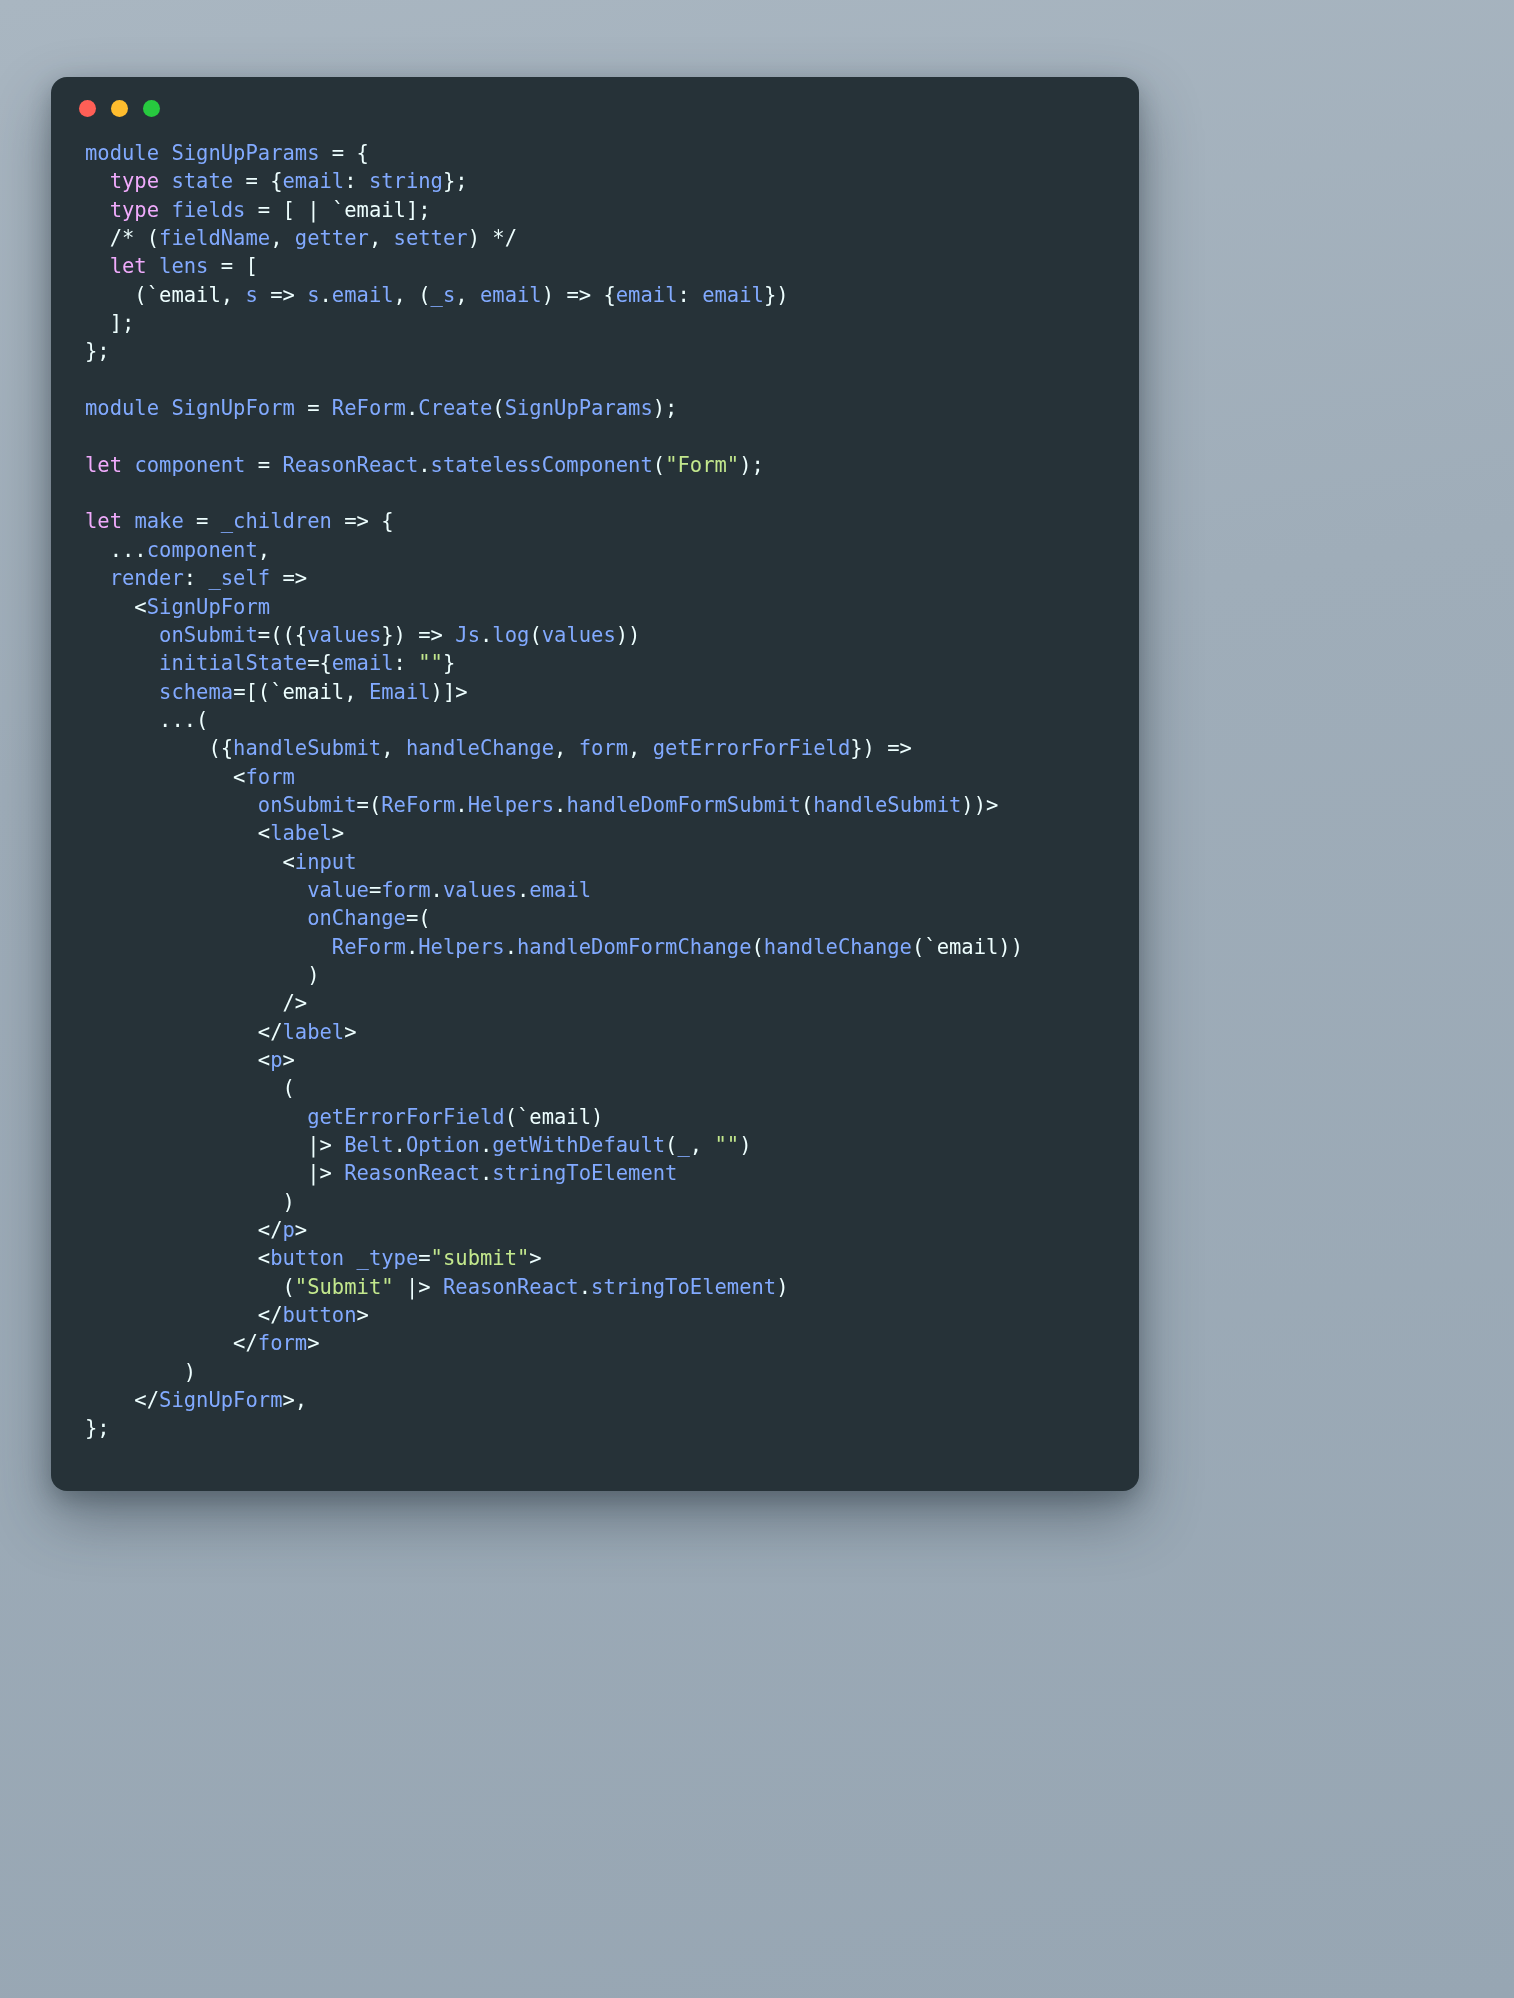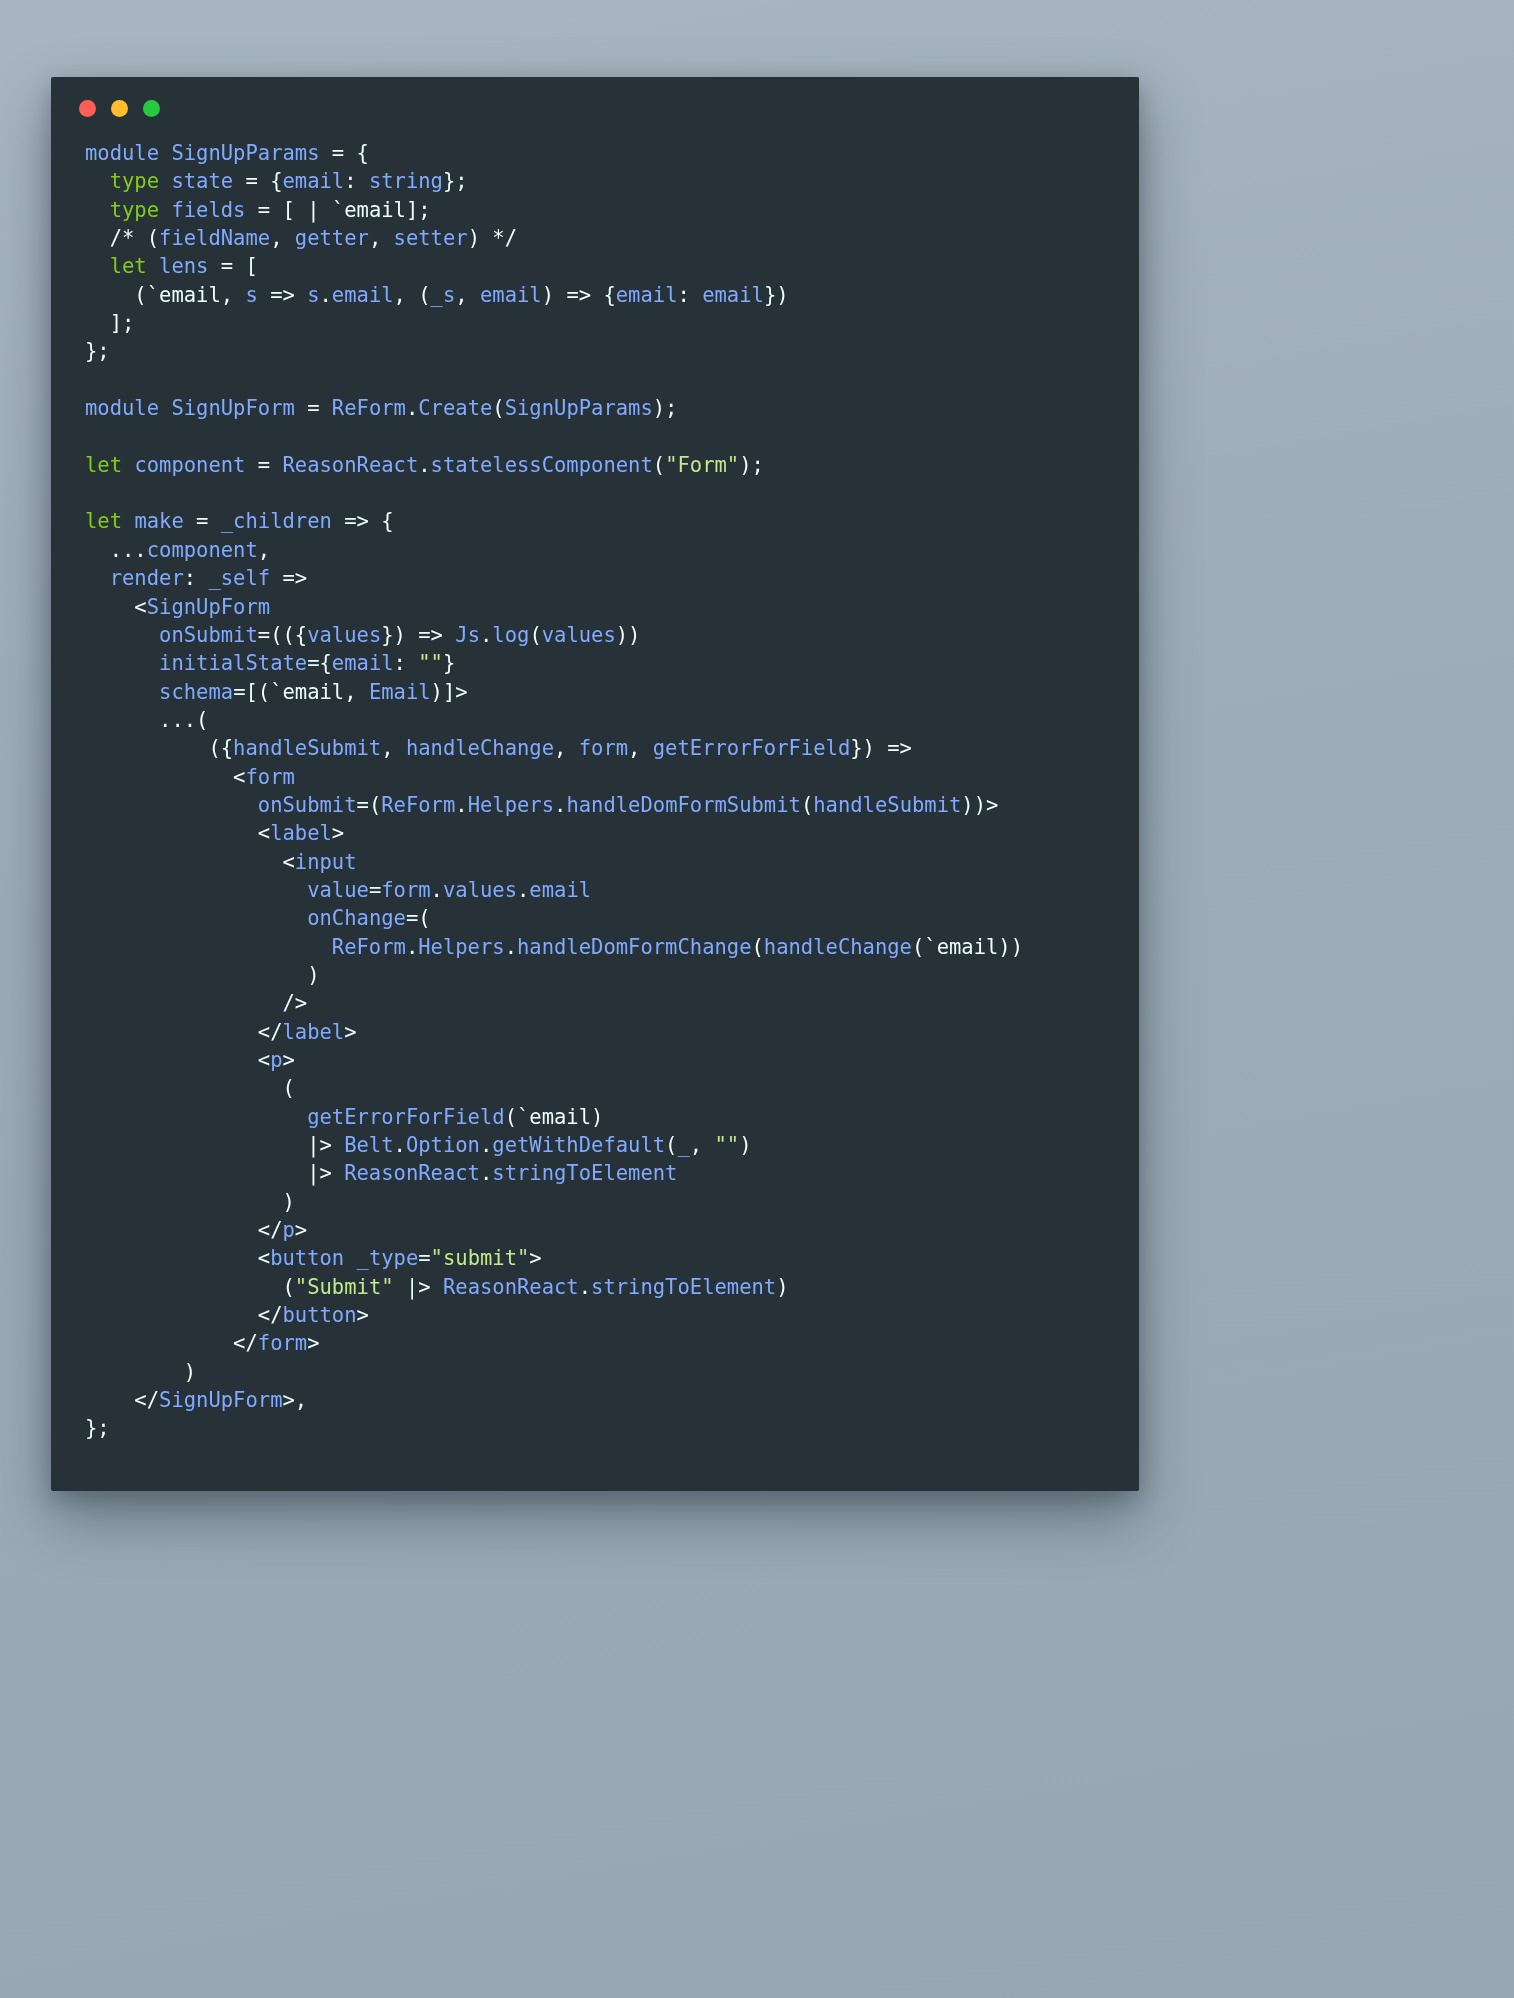--- a/index.html
+++ b/index.html
@@ -19,21 +19,21 @@
     inset: 0;
     background: linear-gradient(170deg, #a9b6c1 0%, #9fadb9 35%, #97a6b3 100%);
   }
   .window {
     position: absolute;
     left: 51px;
     top: 77px;
     width: 1088px;
     min-height: 1414px;
     background: #263238;
-    border-radius: 2px;
+    border-radius: 16px;
     box-shadow: 0 26px 60px rgba(30, 42, 52, 0.42),
                 0 8px 22px rgba(30, 42, 52, 0.28);
     overflow: hidden;
   }
   .titlebar {
     height: 62px;
     display: flex;
     align-items: center;
     padding-left: 28px;
     box-sizing: border-box;
@@ -57,21 +57,21 @@
     color: #eeffff;
     white-space: pre;
     letter-spacing: 0px;
     -webkit-font-smoothing: antialiased;
   }
   .line {
     white-space: pre;
     min-height: 28.35px;
   }
   
-  .kw  { color: #84cc16; }  
+  .kw  { color: #f0abfc; }  
   .id  { color: #82aaff; }  
   .pn  { color: #eeffff; }  
   .st  { color: #c3e88d; }  
 </style>
 </head>
 <body>
 
 <div class="backdrop"></div>
 
 <div class="window">

